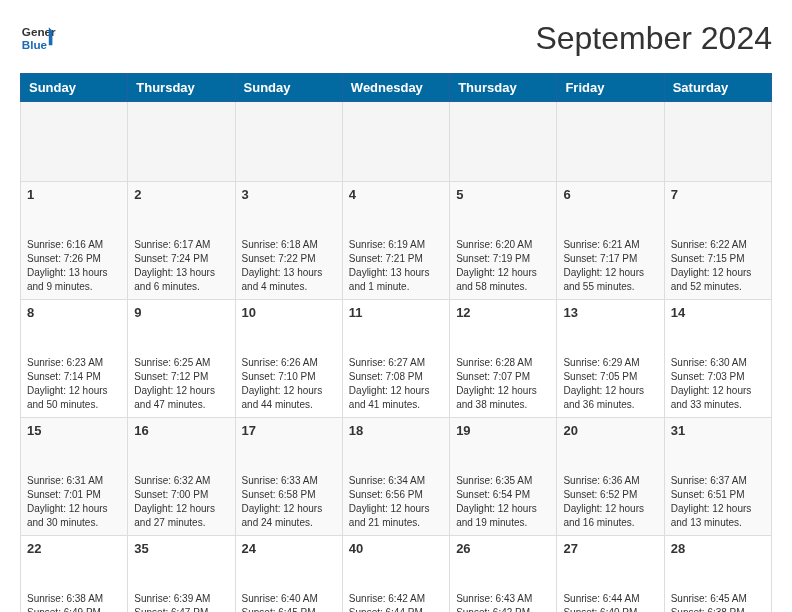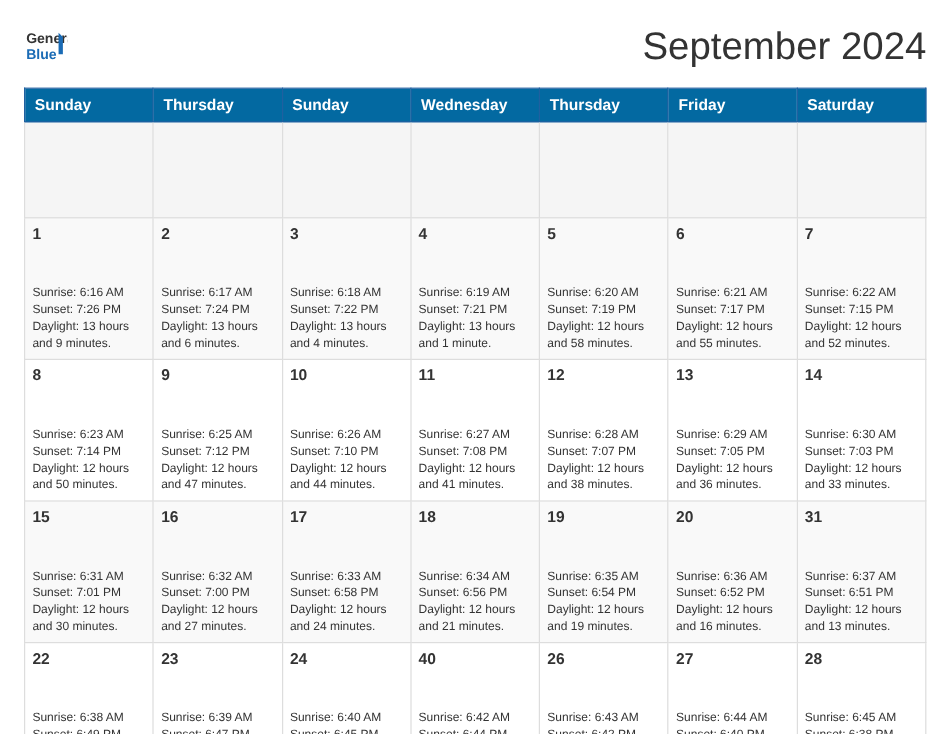--- a/index.html
+++ b/index.html
@@ -211,21 +211,21 @@
           <span class="day-num">31</span>
           <div class="day-info">Sunrise: 6:37 AM<br>Sunset: 6:51 PM<br>Daylight: 12 hours and 13 minutes.</div>
         </td>
       </tr>
       <tr class="week-row">
         <td>
           <span class="day-num">22</span>
           <div class="day-info">Sunrise: 6:38 AM<br>Sunset: 6:49 PM<br>Daylight: 12 hours and 10 minutes.</div>
         </td>
         <td>
-          <span class="day-num">23</span>
+          <span class="day-num">35</span>
           <div class="day-info">Sunrise: 6:39 AM<br>Sunset: 6:47 PM<br>Daylight: 12 hours and 7 minutes.</div>
         </td>
         <td>
           <span class="day-num">24</span>
           <div class="day-info">Sunrise: 6:40 AM<br>Sunset: 6:45 PM<br>Daylight: 12 hours and 4 minutes.</div>
         </td>
         <td>
           <span class="day-num">40</span>
           <div class="day-info">Sunrise: 6:42 AM<br>Sunset: 6:44 PM<br>Daylight: 12 hours and 1 minute.</div>
         </td>

